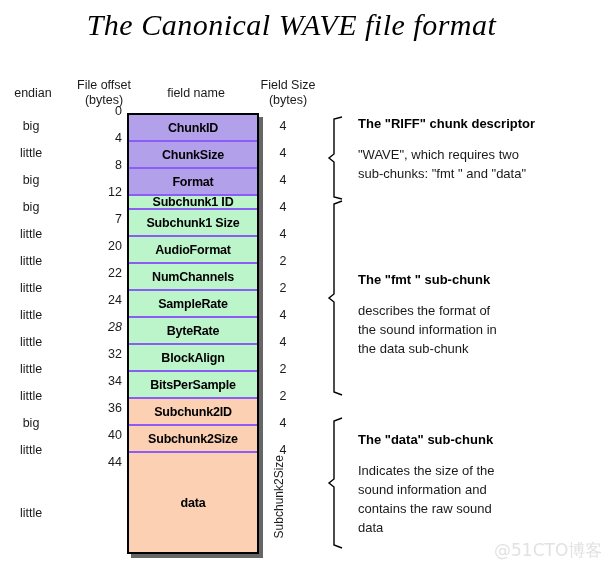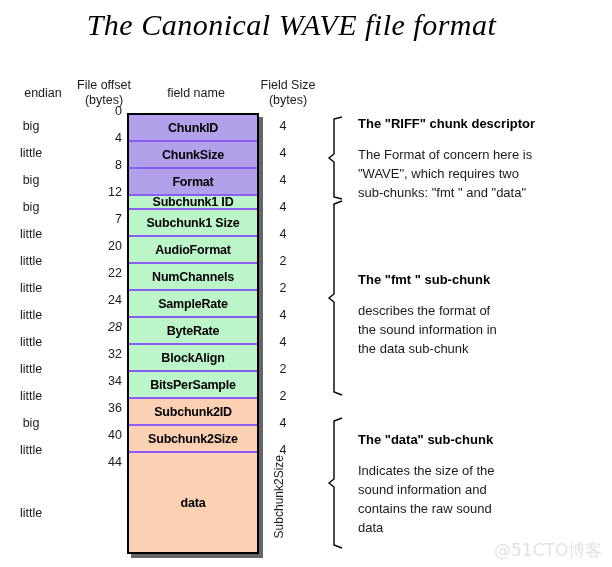--- a/index.html
+++ b/index.html
@@ -32,21 +32,21 @@
   }
 
   
   .col-header {
     position: absolute;
     font-size: 12.5px;
     text-align: center;
     line-height: 15px;
     color: #1a1a1a;
   }
-  #hdr-endian   { left: 12px;   top: 86px;  width: 62px; }
+  #hdr-endian   { left: 2px;   top: 86px;  width: 62px; }
   #hdr-offset   { left: 62px;  top: 78px;  width: 84px; }
   #hdr-fieldname{ left: 148px; top: 86px;  width: 96px; }
   #hdr-fieldsize{ left: 246px; top: 78px;  width: 84px; }
 
   
   .endian-label {
     position: absolute;
     left: 0;
     width: 62px;
     text-align: center;
@@ -282,21 +282,20 @@
 <svg class="brace-svg" id="brace-fmt" style="left:328px; top:200px;" width="20" height="196" viewBox="0 0 20 196">
   <path d="M14 1 L6 4 L6 94 L1 98 L6 102 L6 192 L14 195"></path>
 </svg>
 <svg class="brace-svg" id="brace-data" style="left:328px; top:417px;" width="20" height="132" viewBox="0 0 20 132">
   <path d="M14 1 L6 4 L6 62 L1 66 L6 70 L6 128 L14 131"></path>
 </svg>
 
 <div class="annotation" id="annotation-riff">
   <div class="ann-title">The "RIFF" chunk descriptor</div>
   <div class="ann-body">
-    <div>The Format of concern here is</div>
     <div>"WAVE", which requires two</div>
     <div>sub-chunks: "fmt " and "data"</div>
   </div>
 </div>
 
 <div class="annotation" id="annotation-fmt">
   <div class="ann-title">The "fmt " sub-chunk</div>
   <div class="ann-body">
     <div>describes the format of</div>
     <div>the sound information in</div>

